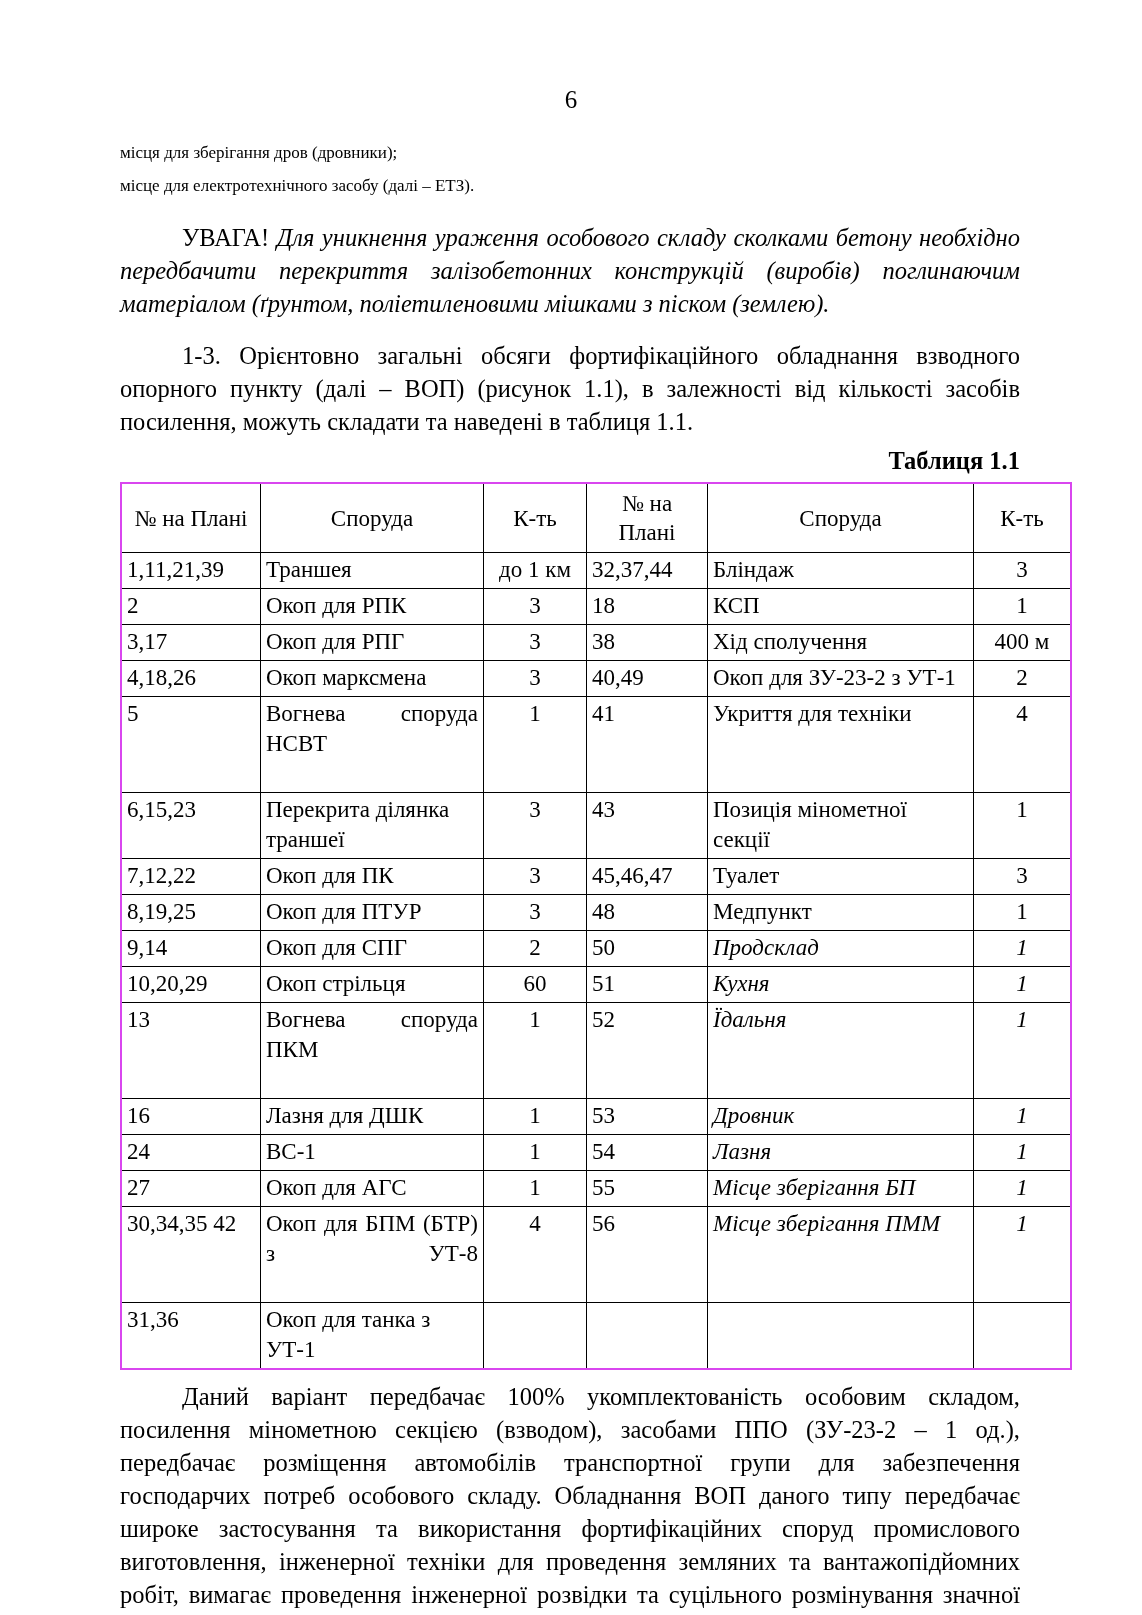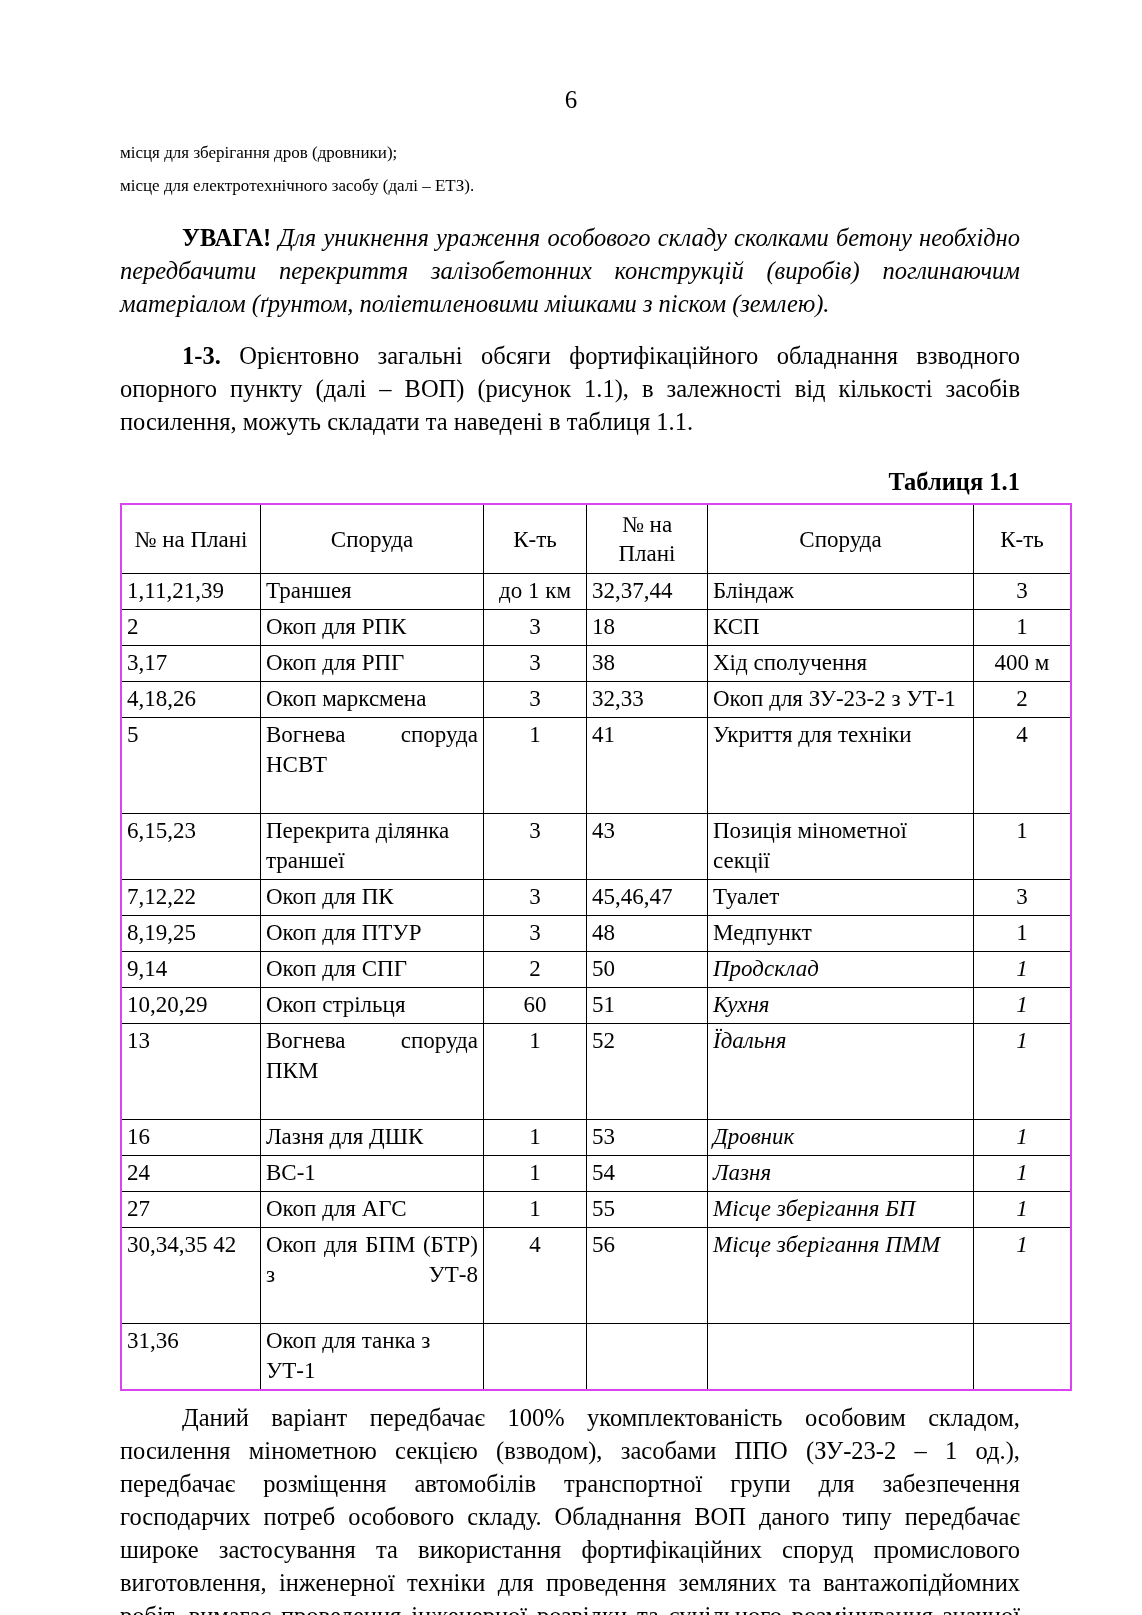--- a/index.html
+++ b/index.html
@@ -50,31 +50,31 @@
     font-size: 17px;
     line-height: 33px;
   }
   .indent {
     text-indent: 62px;
   }
   .gap-before {
     margin-top: 19px;
   }
   .attention {
-    font-weight: bold;
+    font-weight: normal;
     font-style: normal;
   }
   .ital {
     font-style: italic;
   }
   .bold {
-    font-weight: bold;
+    font-weight: normal;
   }
   .tbl-caption {
-    margin-top: 29px;
+    margin-top: 8px;
     text-align: right;
     font-weight: bold;
     font-size: 24.5px;
     line-height: 30px;
   }
   table.spec {
     border-collapse: collapse;
     width: 900px;
     margin-top: 6px;
     table-layout: fixed;
@@ -172,21 +172,21 @@
             <td class="c-name">Окоп для РПГ</td>
             <td class="c-qty sep-left">3</td>
             <td class="c-num2">38</td>
             <td class="c-name2">Хід сполучення</td>
             <td class="c-qty2">400 м</td>
           </tr>
           <tr>
             <td class="c-num">4,18,26</td>
             <td class="c-name">Окоп марксмена</td>
             <td class="c-qty sep-left">3</td>
-            <td class="c-num2">32,33</td>
+            <td class="c-num2">40,49</td>
             <td class="c-name2">Окоп для ЗУ-23-2 з УТ-1</td>
             <td class="c-qty2">2</td>
           </tr>
           <tr>
             <td class="c-num">5</td>
             <td class="c-name just-cell">Вогнева споруда НСВТ</td>
             <td class="c-qty sep-left">1</td>
             <td class="c-num2">41</td>
             <td class="c-name2">Укриття для техніки</td>
             <td class="c-qty2">4</td>

